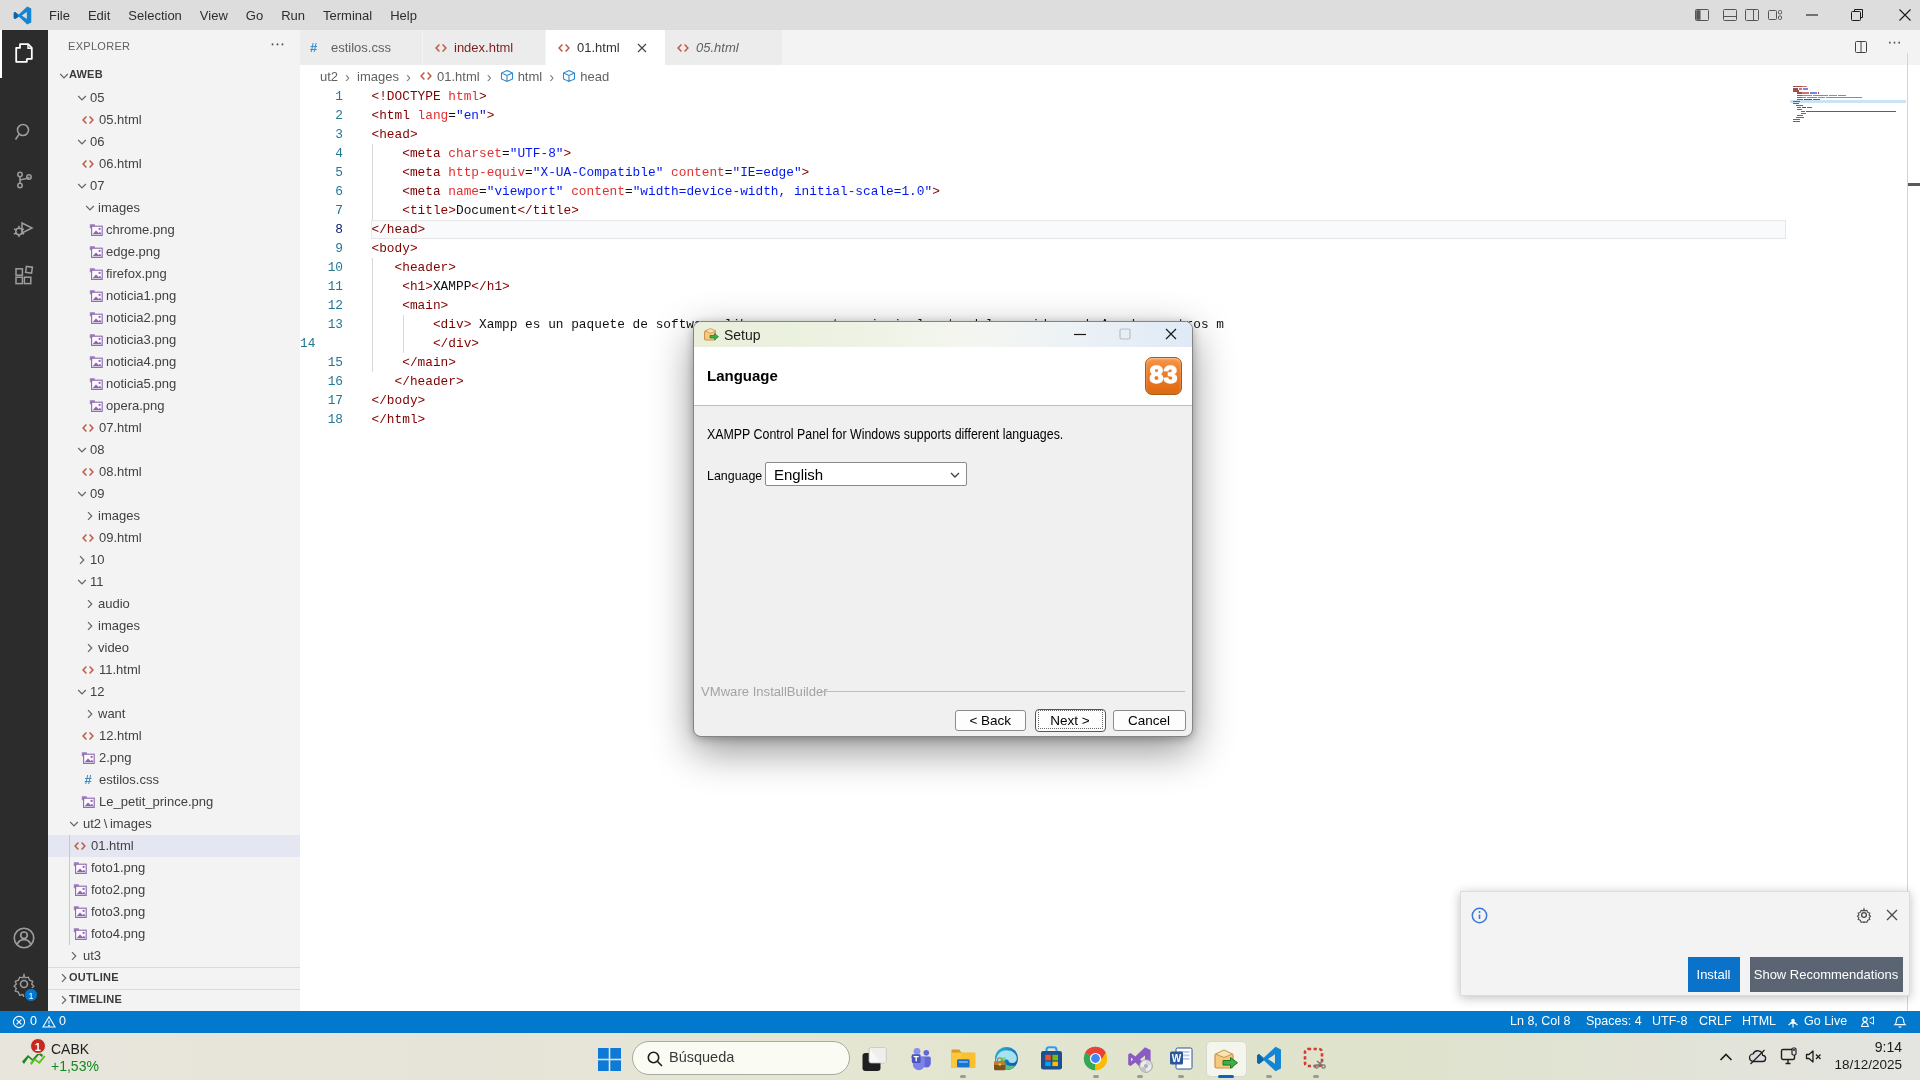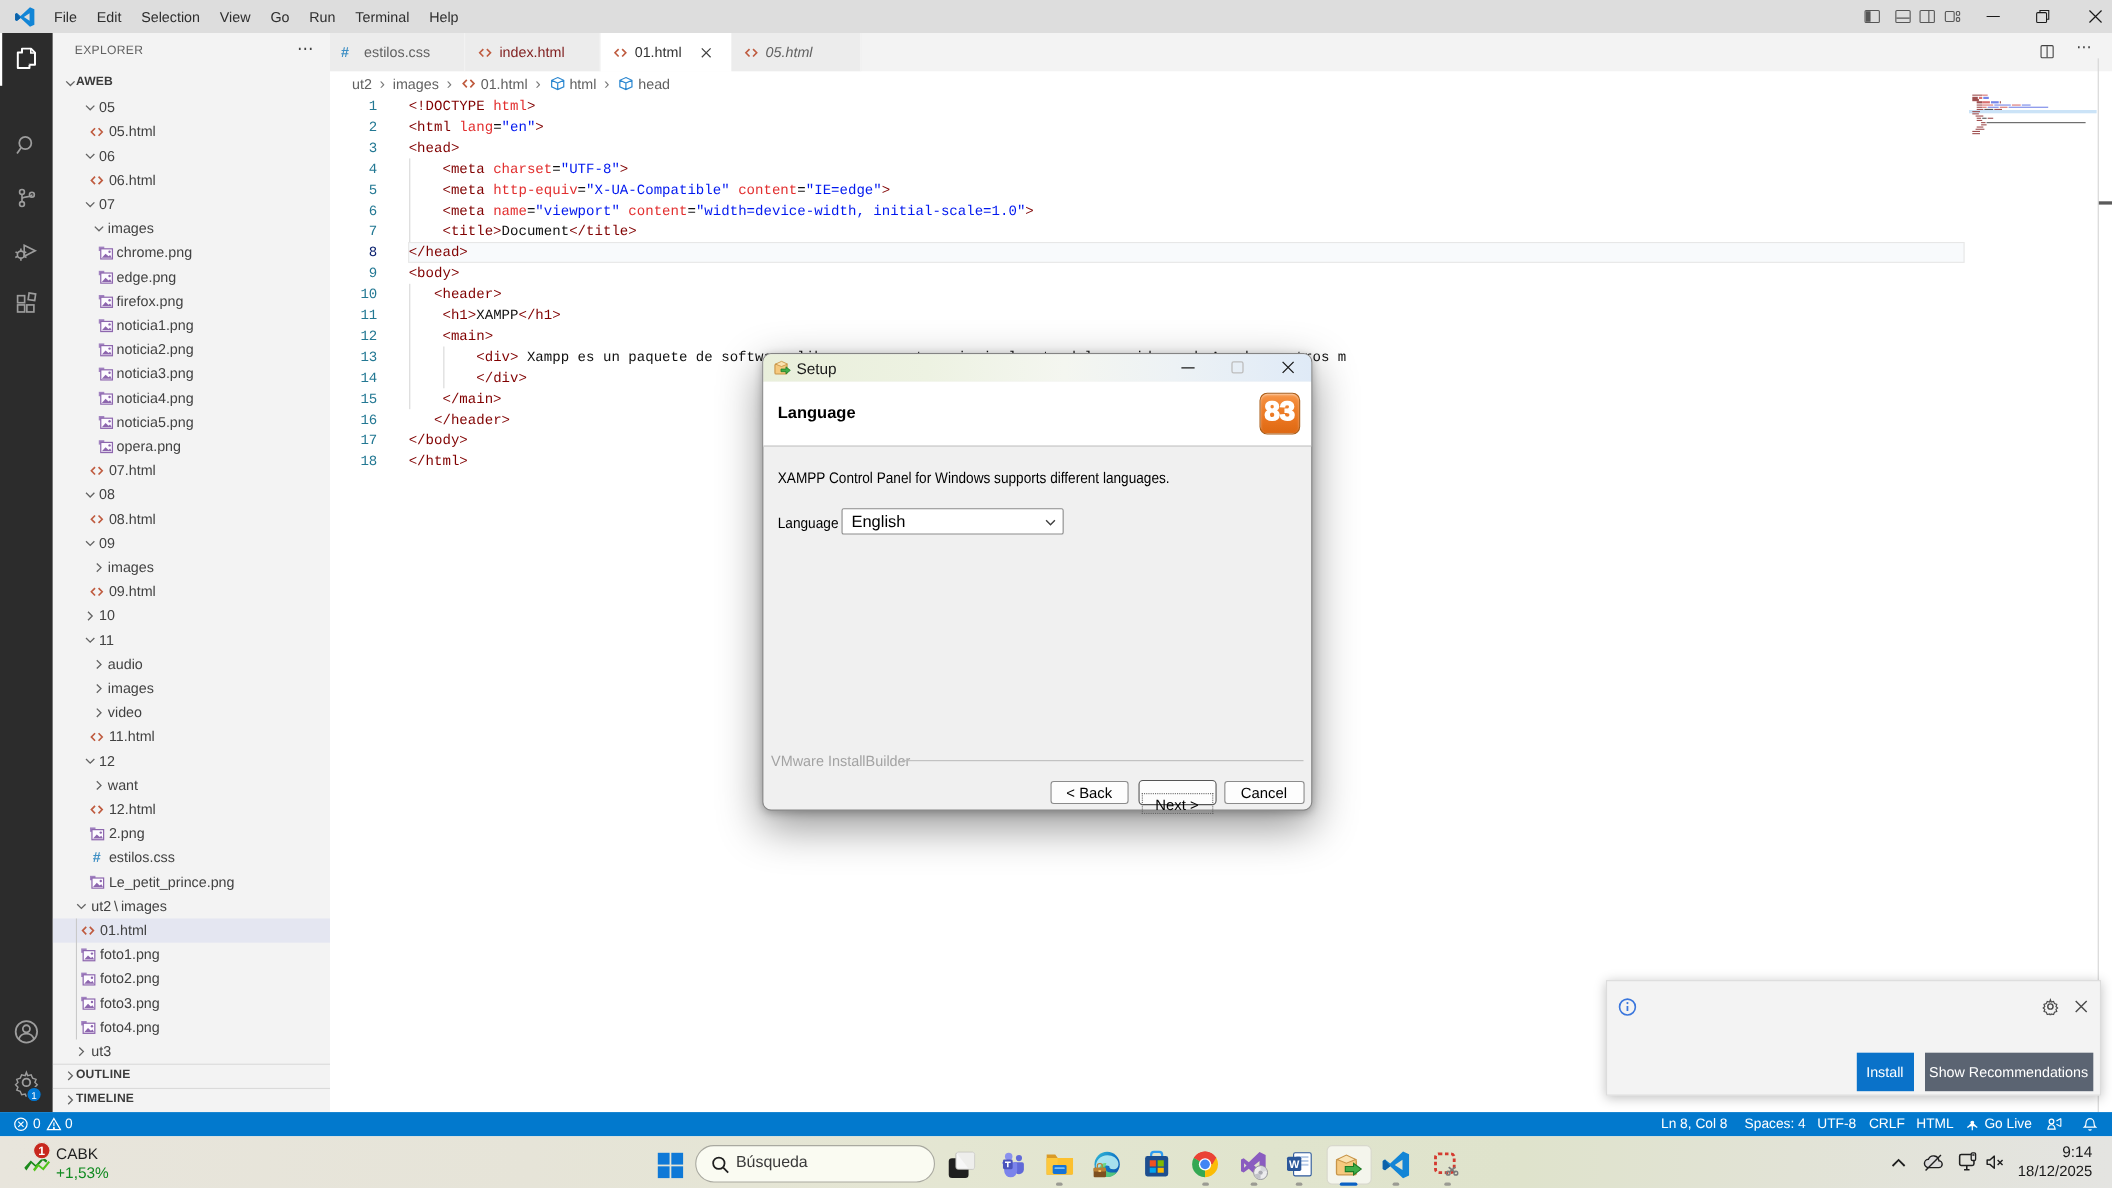--- a/index.html
+++ b/index.html
@@ -398,21 +398,21 @@
         <div class="abs" style="left:0;top:152px;width:43px;height:19px;line-height:19px;text-align:right;color:#237893">9</div>
         <div class="abs" style="left:71.5px;top:152px;height:19px;line-height:19px;white-space:pre;color:#111"><span class="m">&lt;body&gt;</span></div>
         <div class="abs" style="left:0;top:171px;width:43px;height:19px;line-height:19px;text-align:right;color:#237893">10</div>
         <div class="abs" style="left:71.5px;top:171px;height:19px;line-height:19px;white-space:pre;color:#111">   <span class="m">&lt;header&gt;</span></div>
         <div class="abs" style="left:0;top:190px;width:43px;height:19px;line-height:19px;text-align:right;color:#237893">11</div>
         <div class="abs" style="left:71.5px;top:190px;height:19px;line-height:19px;white-space:pre;color:#111">    <span class="m">&lt;h1&gt;</span><span class="k">XAMPP</span><span class="m">&lt;/h1&gt;</span></div>
         <div class="abs" style="left:0;top:209px;width:43px;height:19px;line-height:19px;text-align:right;color:#237893">12</div>
         <div class="abs" style="left:71.5px;top:209px;height:19px;line-height:19px;white-space:pre;color:#111">    <span class="m">&lt;main&gt;</span></div>
         <div class="abs" style="left:0;top:228px;width:43px;height:19px;line-height:19px;text-align:right;color:#237893">13</div>
         <div class="abs" style="left:71.5px;top:228px;height:19px;line-height:19px;white-space:pre;color:#111">        <span class="m">&lt;div&gt;</span><span class="k"> Xampp es un paquete de software libre que consta principalmente del servidor web Apache y otros m</span></div>
-        <div class="abs" style="left:0;top:247px;width:43px;height:19px;line-height:19px;text-align:right;color:#237893">14</div>
+        <div class="abs" style="left:0;top:247px;width:43px;height:19px;line-height:19px;color:#237893">14</div>
         <div class="abs" style="left:71.5px;top:247px;height:19px;line-height:19px;white-space:pre;color:#111">        <span class="m">&lt;/div&gt;</span></div>
         <div class="abs" style="left:0;top:266px;width:43px;height:19px;line-height:19px;text-align:right;color:#237893">15</div>
         <div class="abs" style="left:71.5px;top:266px;height:19px;line-height:19px;white-space:pre;color:#111">    <span class="m">&lt;/main&gt;</span></div>
         <div class="abs" style="left:0;top:285px;width:43px;height:19px;line-height:19px;text-align:right;color:#237893">16</div>
         <div class="abs" style="left:71.5px;top:285px;height:19px;line-height:19px;white-space:pre;color:#111">   <span class="m">&lt;/header&gt;</span></div>
         <div class="abs" style="left:0;top:304px;width:43px;height:19px;line-height:19px;text-align:right;color:#237893">17</div>
         <div class="abs" style="left:71.5px;top:304px;height:19px;line-height:19px;white-space:pre;color:#111"><span class="m">&lt;/body&gt;</span></div>
         <div class="abs" style="left:0;top:323px;width:43px;height:19px;line-height:19px;text-align:right;color:#237893">18</div>
         <div class="abs" style="left:71.5px;top:323px;height:19px;line-height:19px;white-space:pre;color:#111"><span class="m">&lt;/html&gt;</span></div>
       </div>
@@ -489,21 +489,21 @@
   <div class="abs" style="left:13px;top:146px;font-size:13.5px;color:#000;transform:scaleX(.92);transform-origin:0 0">Language</div>
   <div class="abs" style="left:71px;top:139.5px;width:202px;height:24px;background:#fff;border:1px solid #8b8b8b;border-radius:2px">
     <div class="abs" style="left:8px;top:3px;font-size:15px;color:#000">English</div>
     <svg class="abs" style="left:182px;top:5px" width="14" height="14" viewBox="0 0 14 14">
           <path d="M3 5l4 4 4-4" fill="none" stroke="#404040" stroke-width="1.3"></path>
         </svg>
   </div>
   <div class="abs" style="left:7px;top:362px;font-size:13.5px;color:#a3a3a3;transform:scaleX(.97);transform-origin:0 0">VMware InstallBuilder</div>
   <div class="abs" style="left:126px;top:369px;width:365px;height:1px;background:#bdbdbd"></div>
   <div class="abs" style="left:260.5px;top:387.5px;width:71.5px;height:21px;background:#fdfdfd;border:1px solid #8b8b8b;border-radius:3px;text-align:center;font-size:13.5px;color:#000;line-height:19px">&lt; Back</div>
-  <div class="abs" style="left:340.5px;top:386.5px;width:71px;height:23px;background:#fdfdfd;border:1.5px solid #555;border-radius:4px;text-align:center;font-size:13.5px;color:#000;line-height:19px"><span style="outline:1px dotted #666;display:inline-block;width:63px;height:17px;margin-top:12px">Next &gt;</span></div>
+  <div class="abs" style="left:340.5px;top:386.5px;width:71px;height:23px;background:#fdfdfd;border:1.5px solid #555;border-radius:4px;text-align:center;font-size:13.5px;color:#000;line-height:19px"><span style="outline:1px dotted #666;display:inline-block;width:63px;height:17px;margin-top:1px">Next &gt;</span></div>
   <div class="abs" style="left:418.5px;top:387.5px;width:73px;height:21px;background:#fdfdfd;border:1px solid #8b8b8b;border-radius:3px;text-align:center;font-size:13.5px;color:#000;line-height:19px">Cancel</div>
 </div>
 
 <div class="abs" style="left:1459.5px;top:891px;width:450px;height:105px;background:#f3f3f3;border:1px solid #dcdcdc;box-shadow:0 2px 10px rgba(0,0,0,.25)">
   <svg class="abs" style="left:10px;top:15px" width="17" height="17" viewBox="0 0 17 17">
         <circle cx="8.5" cy="8.5" r="7.2" fill="none" stroke="#3b77dd" stroke-width="1.5"></circle>
         <line x1="8.5" y1="7.5" x2="8.5" y2="12" stroke="#3b77dd" stroke-width="1.6"></line>
         <circle cx="8.5" cy="4.9" r="1" fill="#3b77dd"></circle>
       </svg>
   <svg class="abs" style="left:395px;top:15px" width="16" height="16" viewBox="0 0 24 24" fill="none" stroke="#4a4a4a" stroke-width="2">

